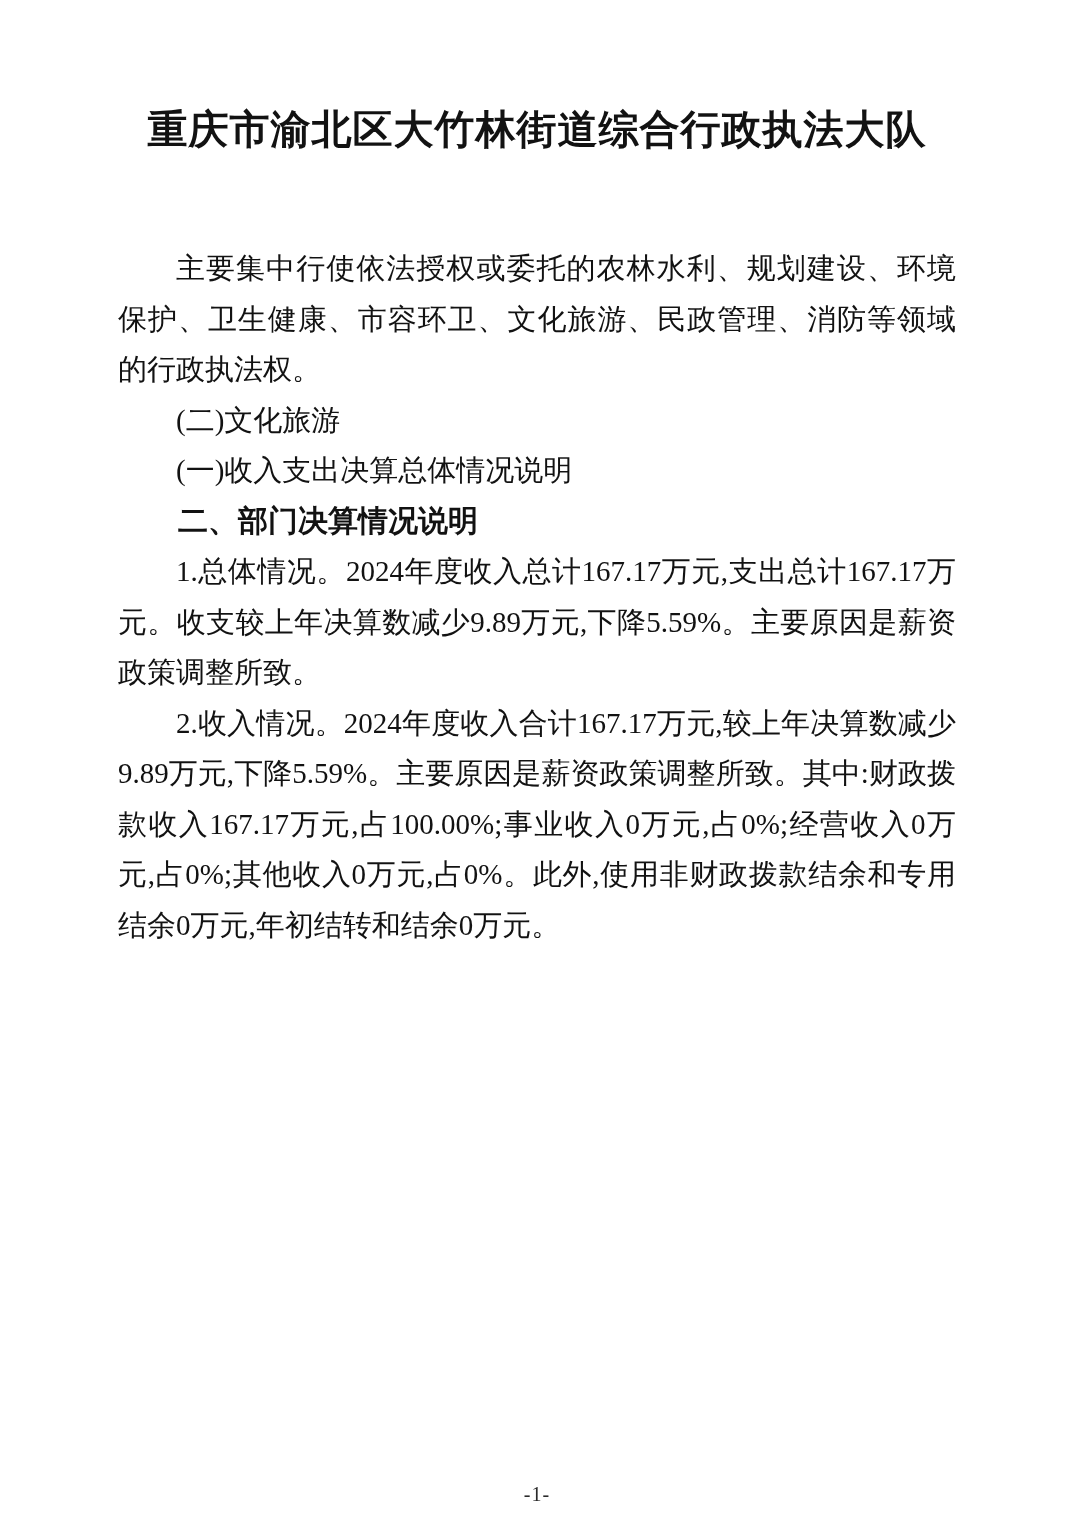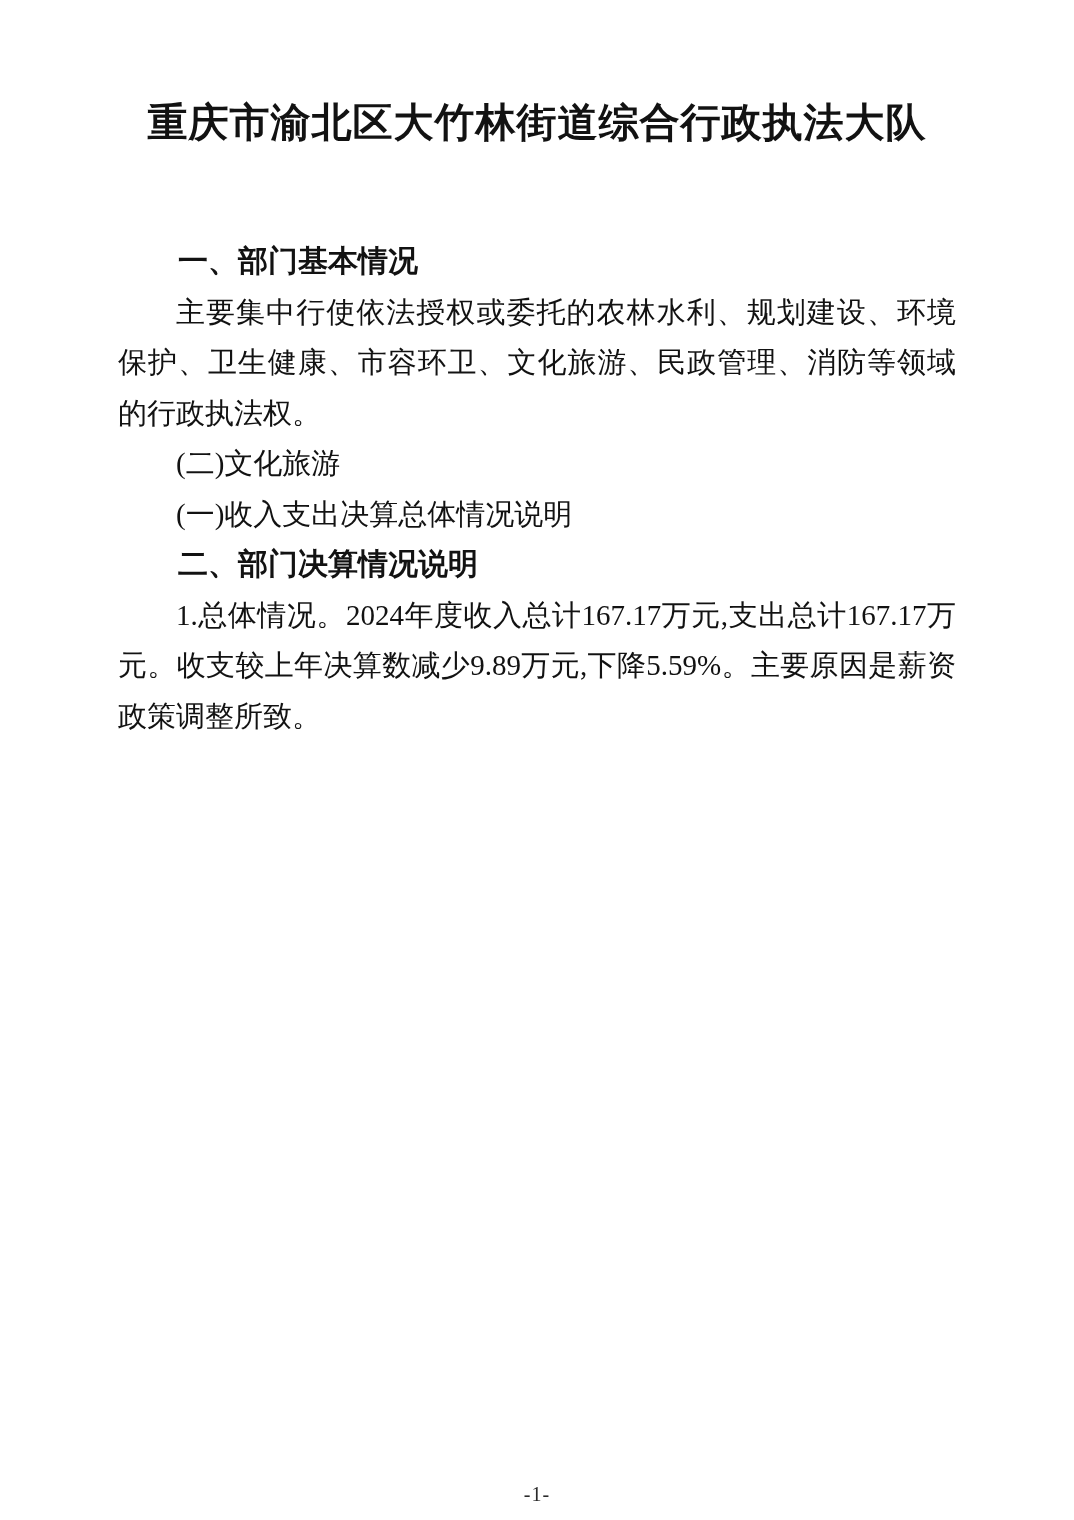--- a/index.html
+++ b/index.html
@@ -14,21 +14,21 @@
     font-family: "Liberation Serif", "DejaVu Serif", serif;
     color: #121212;
     overflow: hidden;
   }
   .page {
     position: absolute;
     inset: 0;
     background: #ffffff;
   }
   .doc-title {
-    margin: 8px;
+    margin: 15px;
     padding-top: 88px;
     text-align: center;
     font-size: 40px;
     line-height: 53px;
     font-weight: bold;
     letter-spacing: 1px;
   }
   .content {
     margin: 87px 118px 0 118px;
     font-size: 29px;
@@ -66,23 +66,23 @@
 </head>
 <body>
 
 <div class="page">
 
   <h1 class="doc-title">
     <span>重庆市渝北区大竹林街道综合行政执法大队</span><br>
   </h1>
 
   <div class="content">
-    <p class="block h1">一、部门基本情况</p>
     <p class="block p">主要集中行使依法授权或委托的农林水利、规划建设、环境保护、卫生健康、市容环卫、文化旅游、民政管理、消防等领域的行政执法权。</p>
     <p class="block h2">(二)文化旅游</p>
     <p class="block h2">(一)收入支出决算总体情况说明</p>
     <p class="block h1">二、部门决算情况说明</p>
     <p class="block p">1.总体情况。2024年度收入总计167.17万元,支出总计167.17万元。收支较上年决算数减少9.89万元,下降5.59%。主要原因是薪资政策调整所致。</p>
+    <p class="block p">2.收入情况。2024年度收入合计167.17万元,较上年决算数减少9.89万元,下降5.59%。主要原因是薪资政策调整所致。其中:财政拨款收入167.17万元,占100.00%;事业收入0万元,占0%;经营收入0万元,占0%;其他收入0万元,占0%。此外,使用非财政拨款结余和专用结余0万元,年初结转和结余0万元。</p>
   </div>
 
   <div class="footer">-1-</div>
 
 </div>
 
 </body></html>

